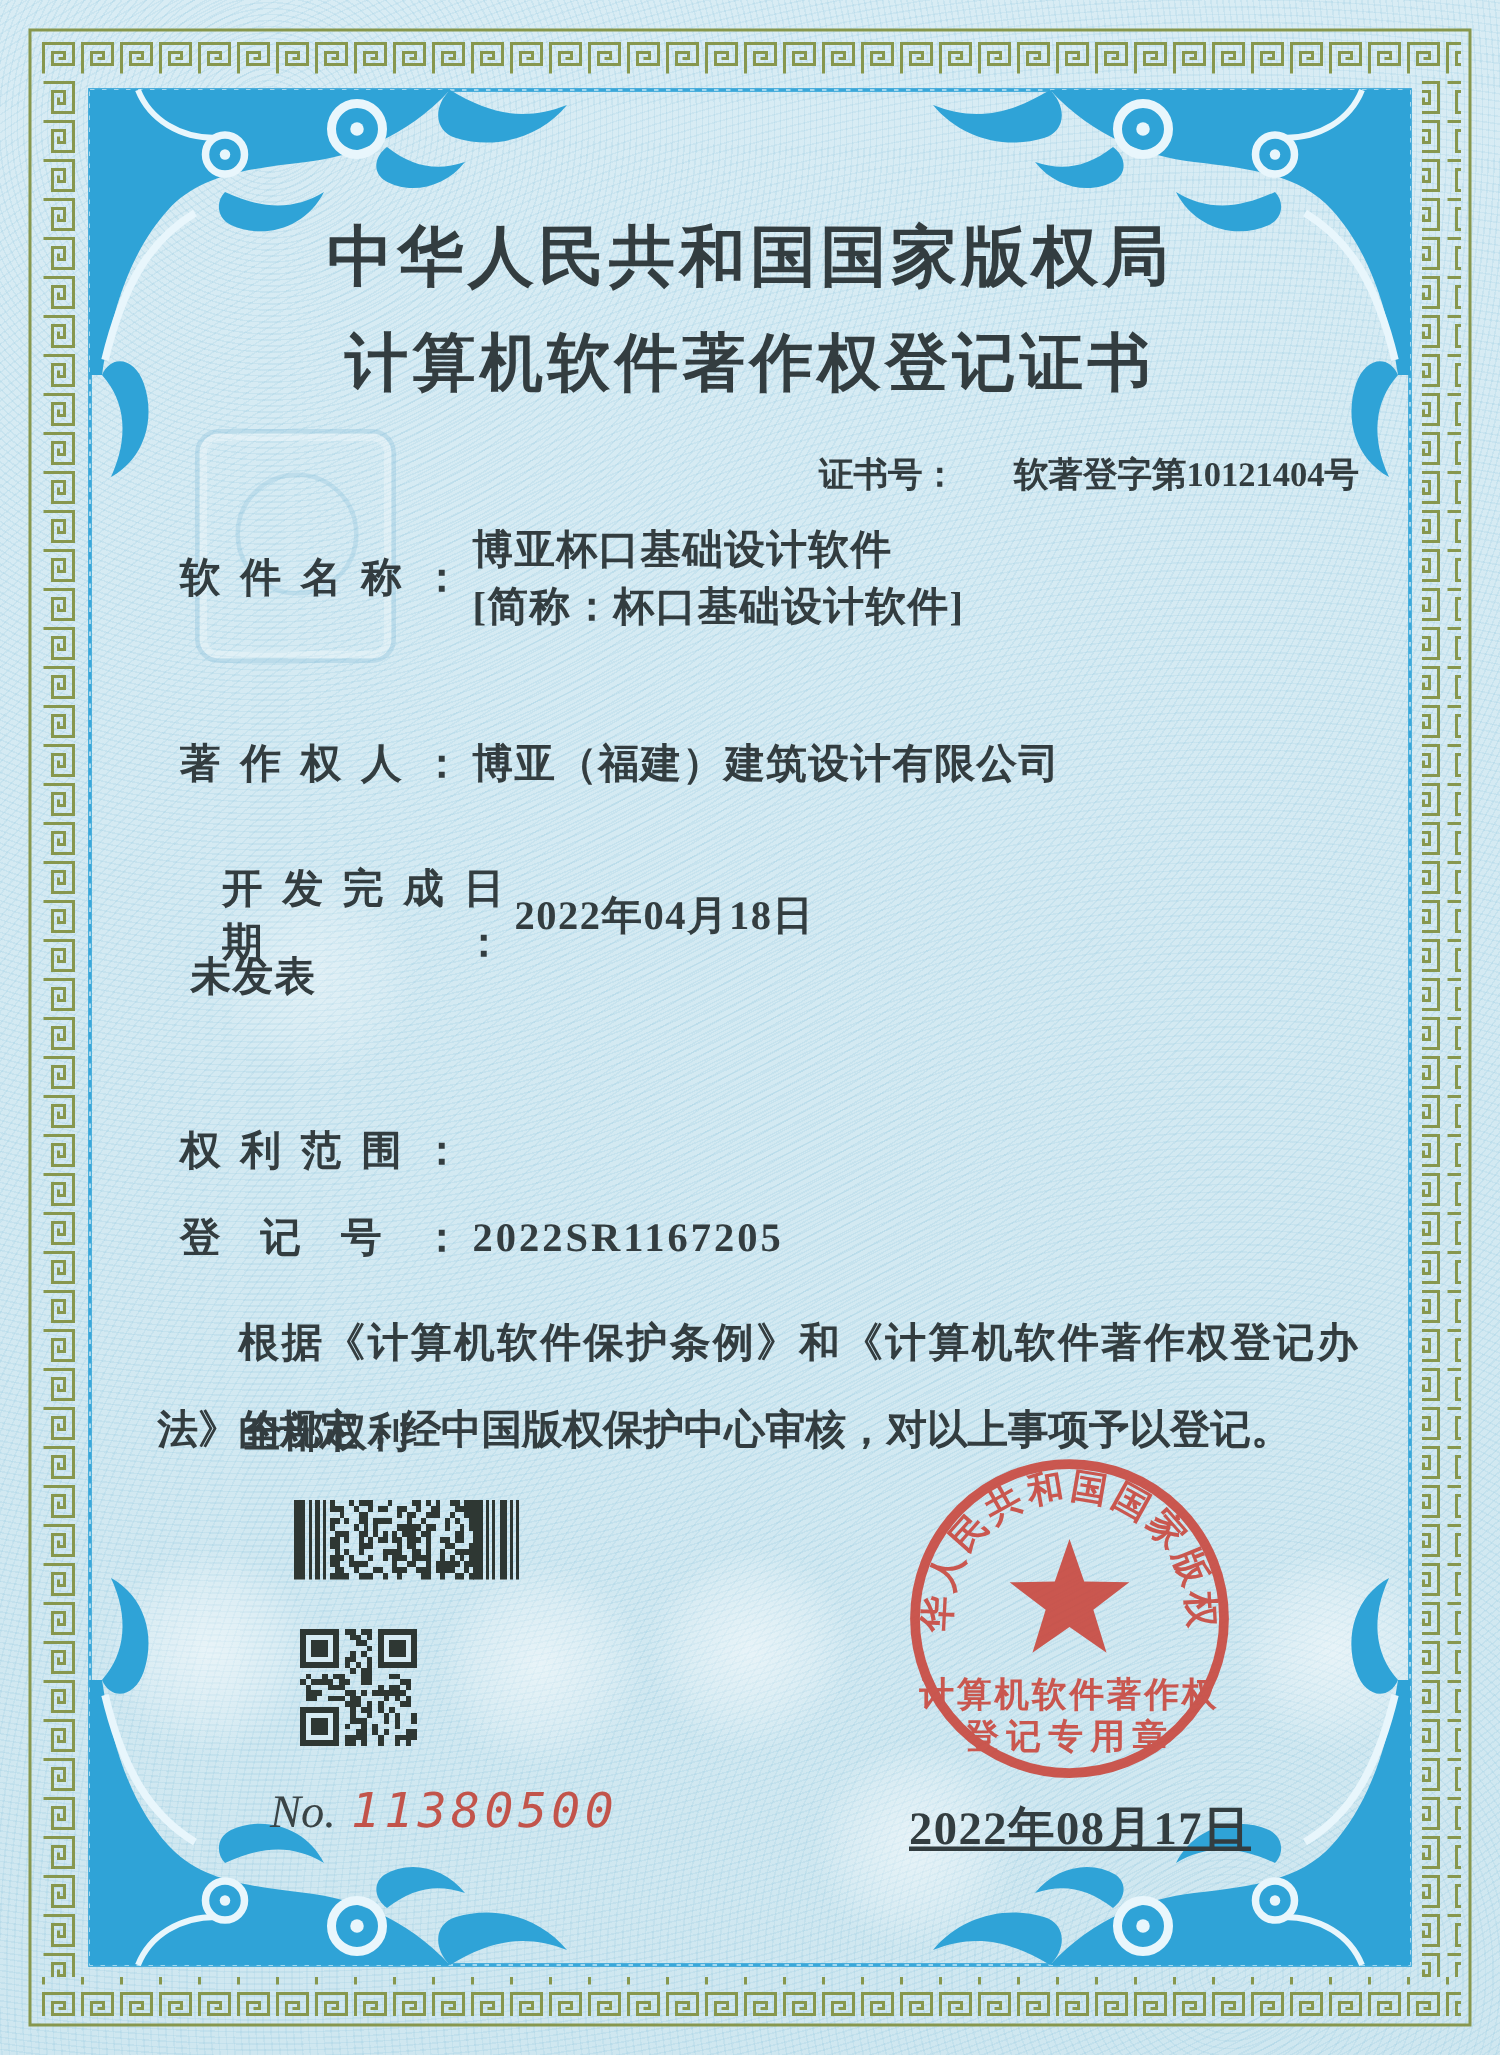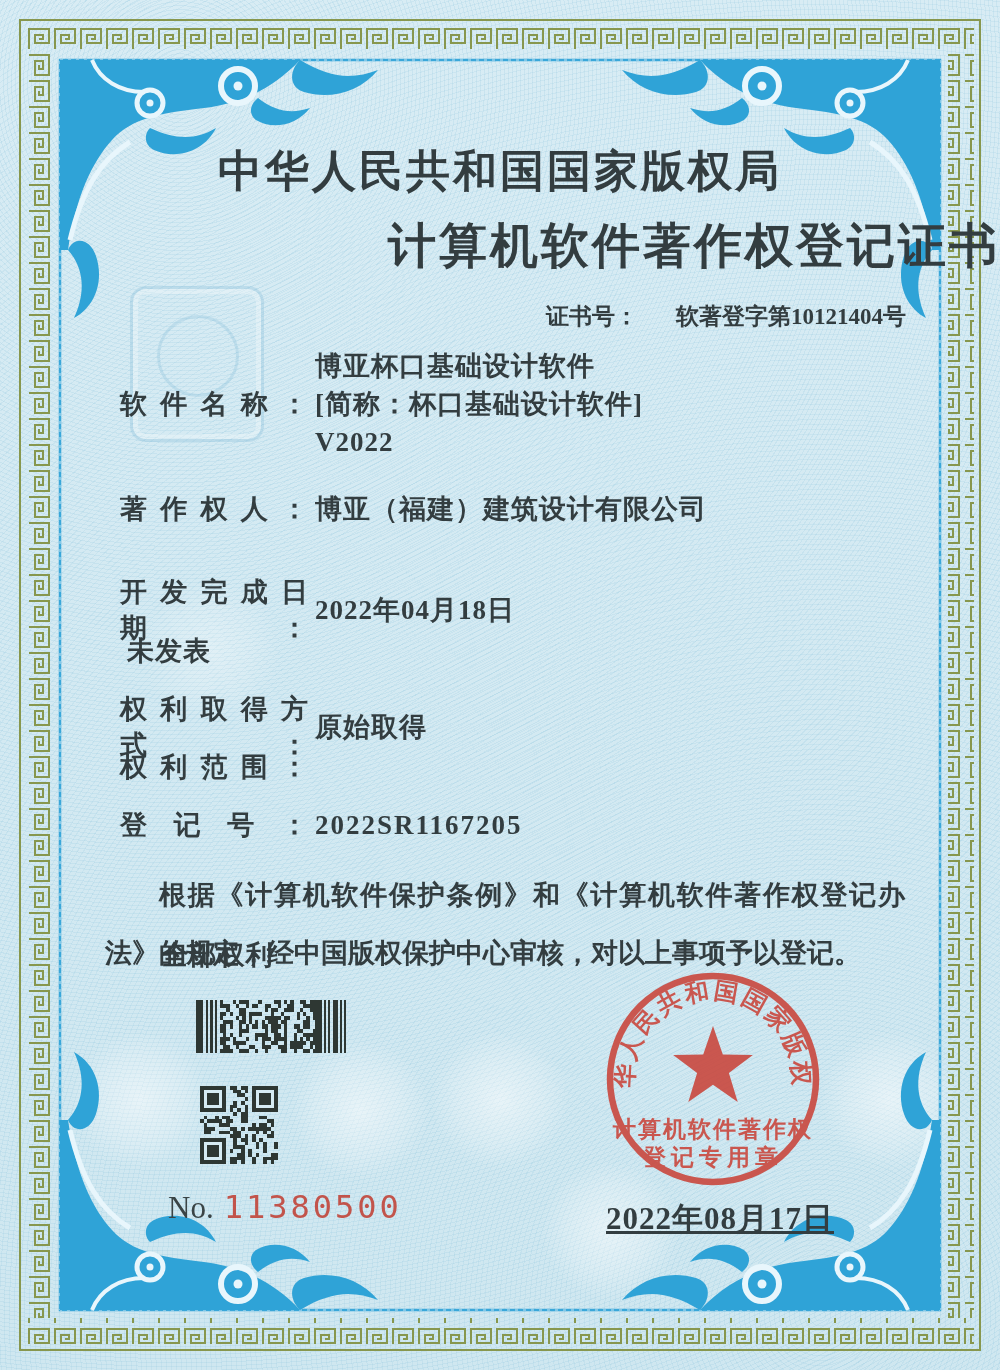--- a/index.html
+++ b/index.html
@@ -13,51 +13,51 @@
       linear-gradient(#d8ecf4,#cfe7f0);
   }
   .ghost{position:absolute;width:140px;height:140px;border-radius:50%;
     background:radial-gradient(circle, rgba(255,255,255,.50) 0%, rgba(255,255,255,.22) 45%, transparent 70%);
     pointer-events:none;}
   .border-svg{position:absolute;left:0;top:0;z-index:1;}
   .content{position:absolute;left:0;top:0;width:1000px;height:1370px;z-index:2;}
 
   .authority{position:absolute;top:142px;left:0;width:100%;text-align:center;
     font-size:44px;font-weight:bold;letter-spacing:3px;}
-  .cert-title{position:absolute;top:214px;left:0;width:100%;text-align:right;
-    font-size:48px;font-weight:bold;letter-spacing:3px;}
+  .cert-title{position:absolute;top:214px;left:0;width:100%;text-align:center;
+    font-size:42px;font-weight:bold;letter-spacing:3px;}
   .certno{position:absolute;top:301px;right:94px;font-size:23px;font-weight:bold;}
   .certno .lbl{margin-right:38px;}
 
   .row{position:absolute;left:120px;display:flex;align-items:center;
     font-size:27px;font-weight:bold;}
   .row .label{display:inline-block;width:188px;text-align:justify;text-align-last:justify;flex:0 0 188px;}
   .row .value{margin-left:7px;letter-spacing:1px;}
   .row .vlines div{line-height:38px;letter-spacing:1px;}
   .r-name{top:347px;}
   .r-owner{top:458px;margin-top:33px;}
-  .r-dev{top:574px;}
+  .r-dev{top:574px;margin-left:28px;}
   .r-pub{top:633px;}
   .r-method{top:691px;}
   .r-scope{top:749px;flex-direction:column;}
   .r-reg{top:807px;}
 
   .statement{position:absolute;left:105px;top:866px;width:800px;
     font-size:27px;font-weight:bold;line-height:58px;text-indent:2em;text-align:justify;}
 
   .emboss{position:absolute;left:130px;top:286px;width:128px;height:150px;
     border:3px solid rgba(130,185,215,.30);border-radius:16px;
     box-shadow:inset 0 0 0 5px rgba(255,255,255,.28);pointer-events:none;}
   .emboss .inner{position:absolute;left:24px;top:26px;width:76px;height:76px;border-radius:50%;
     border:3px solid rgba(130,185,215,.28);}
 
   .barcode{position:absolute;left:196px;top:1000px;}
   .qrcode{position:absolute;left:200px;top:1086px;}
 
-  .serial{position:absolute;left:168px;top:1188px;font-size:31px;}
+  .serial{position:absolute;left:180px;top:1188px;font-size:31px;font-style:italic;}
   .serial .prefix{color:#3a4446;}
   .serial .num{color:#c2544b;font-family:"DejaVu Sans Mono",monospace;
     font-size:32px;letter-spacing:3px;margin-left:10px;}
 
   .seal{position:absolute;left:598px;top:964px;mix-blend-mode:multiply;}
   .issue-date{position:absolute;left:606px;top:1198px;font-size:31px;font-weight:bold;letter-spacing:1px;text-decoration:underline;}
 </style>
 </head>
 <body>
 
@@ -119,42 +119,37 @@
 
     <div class="certno">
       <span class="lbl">证书号：</span><span>软著登字第10121404号</span>
     </div>
 
     <div class="row r-name">
       <span class="label">软件名称：</span>
       <div class="vlines value">
         <div>博亚杯口基础设计软件</div>
         <div>[简称：杯口基础设计软件]</div>
-        <div>V2022</div>
       </div>
     </div>
 
     <div class="row r-owner">
       <span class="label">著作权人：</span>
       <span class="value">博亚（福建）建筑设计有限公司</span>
     </div>
 
     <div class="row r-dev">
       <span class="label">开发完成日期：</span>
       <span class="value">2022年04月18日</span>
     </div>
 
     <div class="row r-pub">
       <span class="value">未发表</span>
     </div>
 
-    <div class="row r-method">
-      <span class="label">权利取得方式：</span>
-      <span class="value">原始取得</span>
-    </div>
 
     <div class="row r-scope">
       <span class="label">权利范围：</span>
       <span class="value">全部权利</span>
     </div>
 
     <div class="row r-reg">
       <span class="label">登记号：</span>
       <span class="value" style="letter-spacing:2px">2022SR1167205</span>
     </div>

